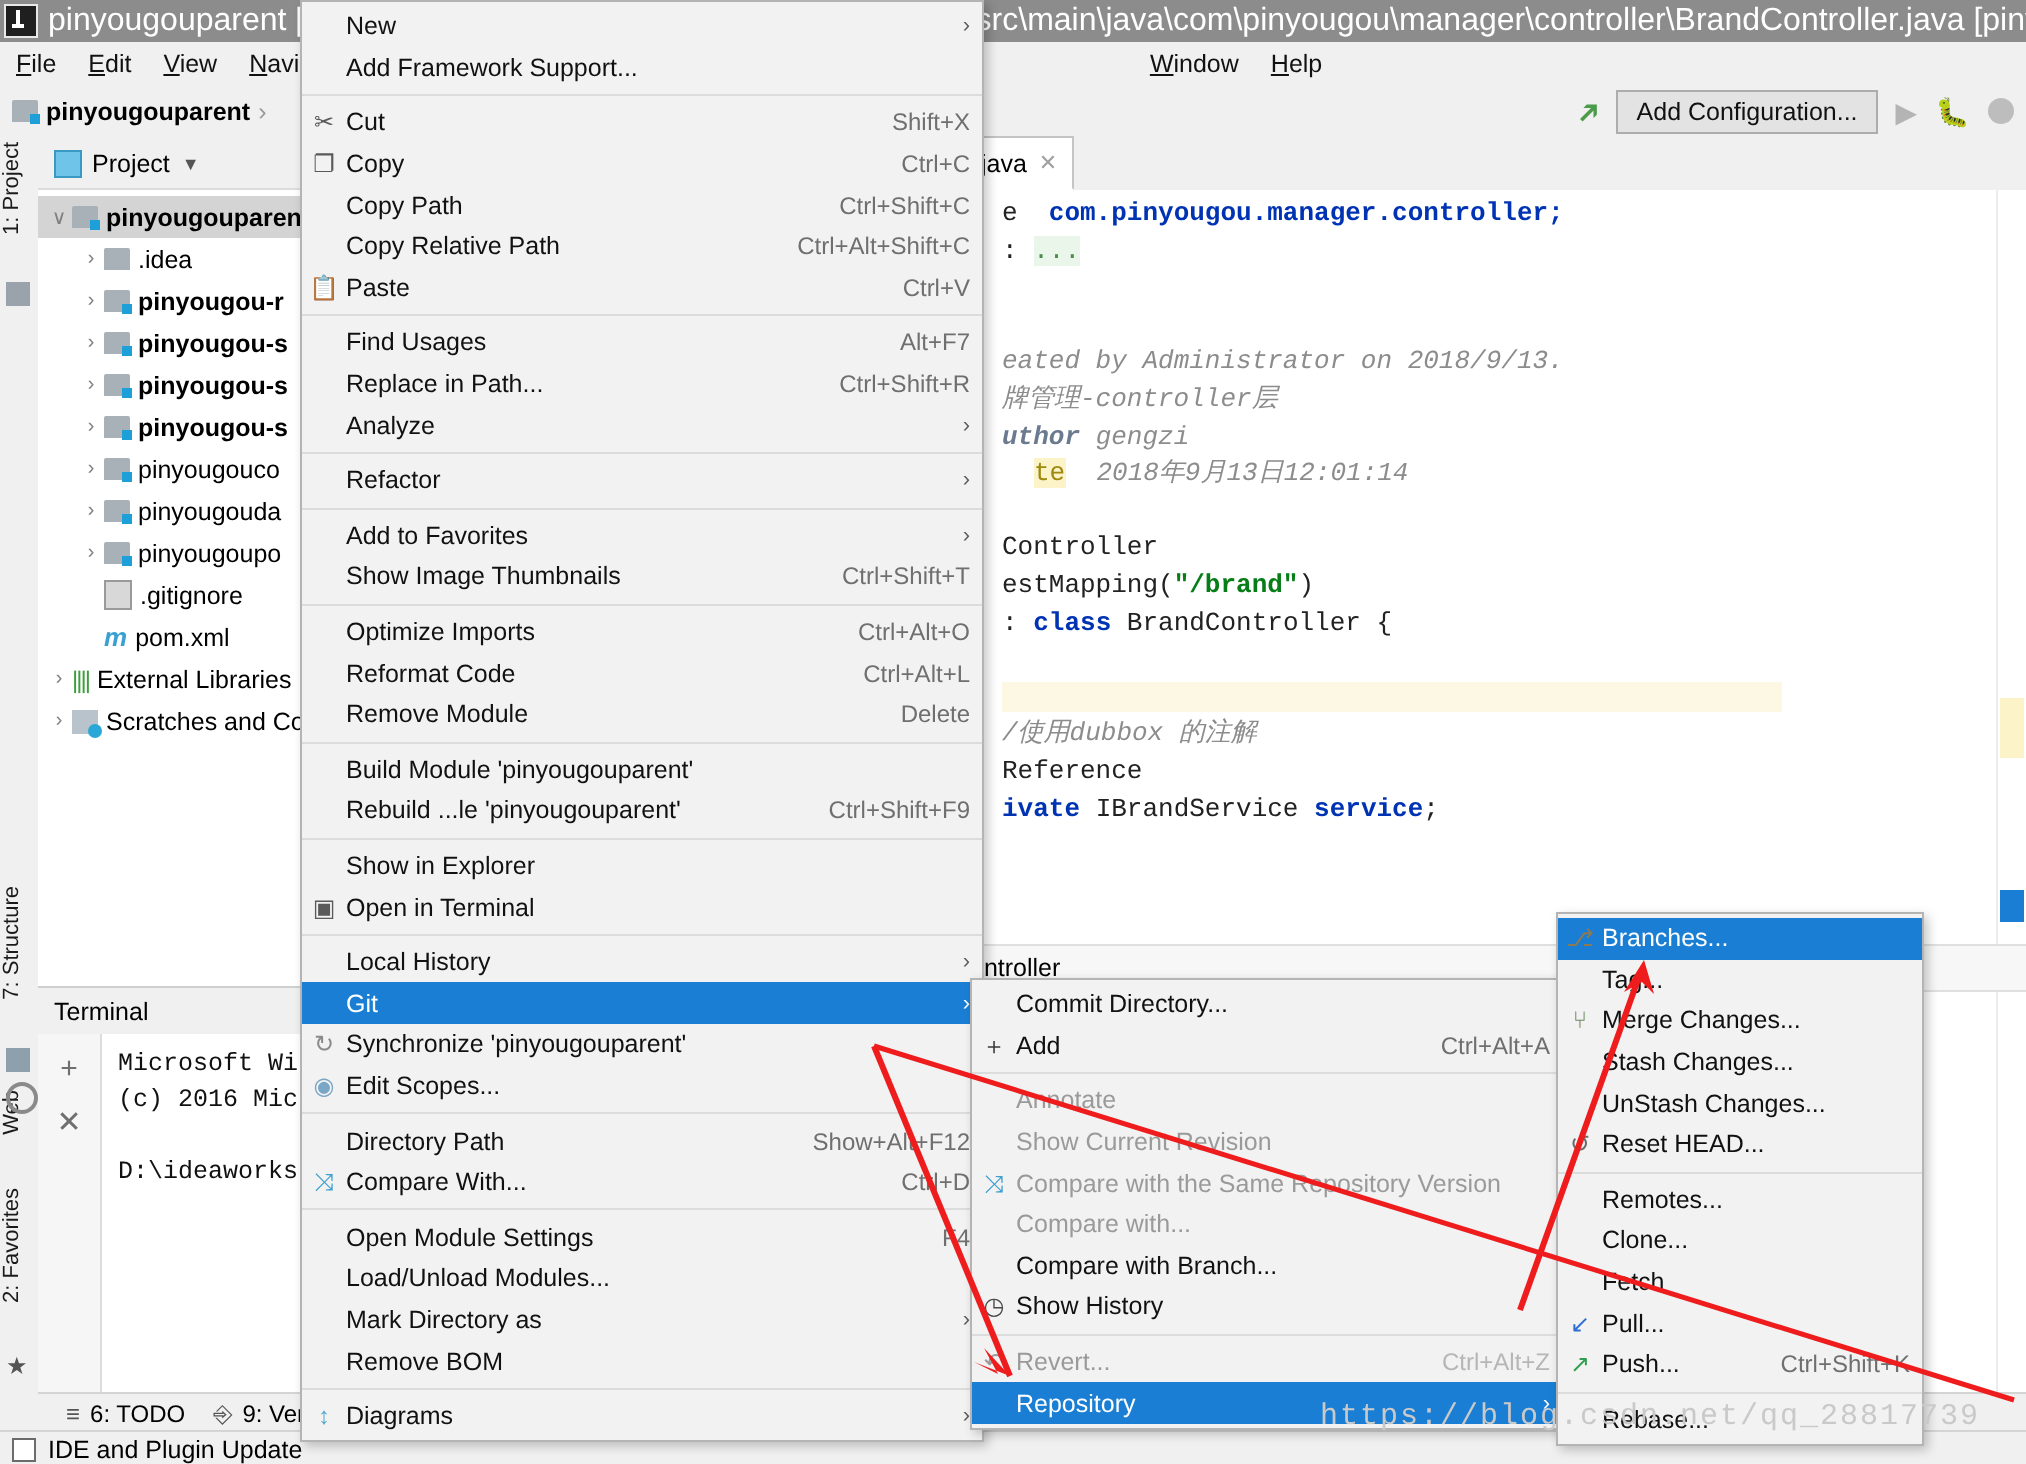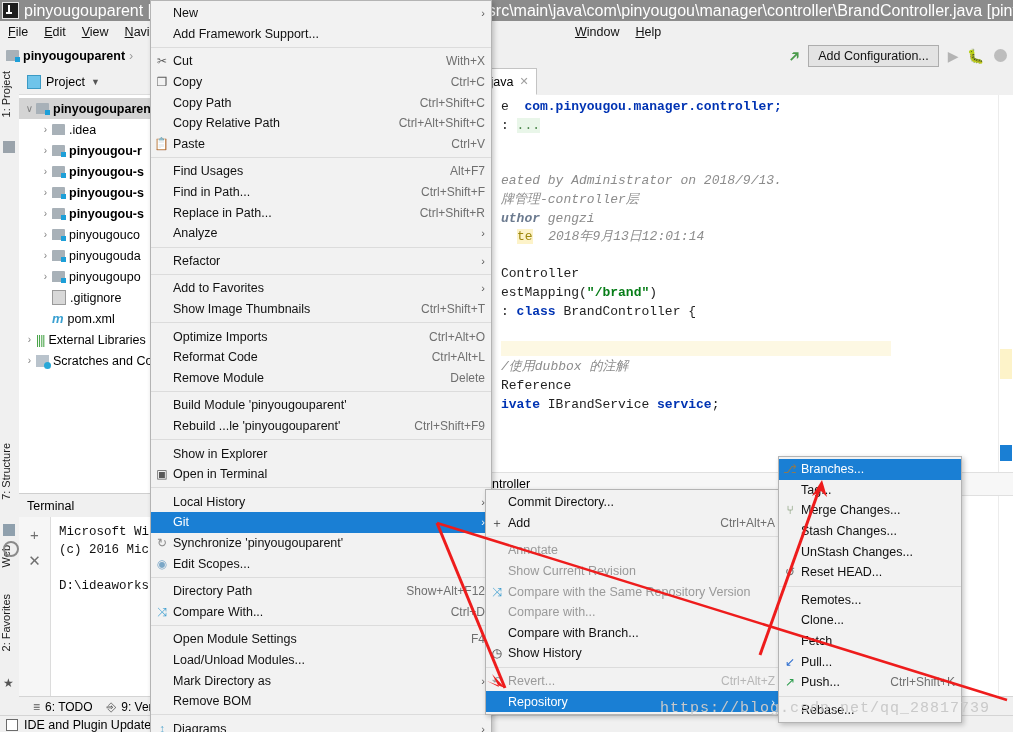--- a/index.html
+++ b/index.html
@@ -372,21 +372,21 @@
       <span class="marrow">›</span>
     </div>
     <div class="mrow">
       <span class="mico gi" style="color:#5a5a5a"></span>
       <span class="mtxt">Add Framework Support...</span>
     </div>
     <div class="msep"></div>
     <div class="mrow">
       <span class="mico gi" style="color:#5a5a5a">✂</span>
       <span class="mtxt">Cut</span>
-      <span class="macc">With+X</span>
+      <span class="macc">Shift+X</span>
     </div>
     <div class="mrow">
       <span class="mico gi" style="color:#5a5a5a">❐</span>
       <span class="mtxt">Copy</span>
       <span class="macc">Ctrl+C</span>
     </div>
     <div class="mrow">
       <span class="mico gi" style="color:#5a5a5a"></span>
       <span class="mtxt">Copy Path</span>
       <span class="macc">Ctrl+Shift+C</span>
@@ -399,25 +399,20 @@
     <div class="mrow">
       <span class="mico gi" style="color:#5a5a5a">📋</span>
       <span class="mtxt">Paste</span>
       <span class="macc">Ctrl+V</span>
     </div>
     <div class="msep"></div>
     <div class="mrow">
       <span class="mico gi" style="color:#5a5a5a"></span>
       <span class="mtxt">Find Usages</span>
       <span class="macc">Alt+F7</span>
-    </div>
-    <div class="mrow">
-      <span class="mico gi" style="color:#5a5a5a"></span>
-      <span class="mtxt">Find in Path...</span>
-      <span class="macc">Ctrl+Shift+F</span>
     </div>
     <div class="mrow">
       <span class="mico gi" style="color:#5a5a5a"></span>
       <span class="mtxt">Replace in Path...</span>
       <span class="macc">Ctrl+Shift+R</span>
     </div>
     <div class="mrow">
       <span class="mico gi" style="color:#5a5a5a"></span>
       <span class="mtxt">Analyze</span>
       <span class="marrow">›</span>

